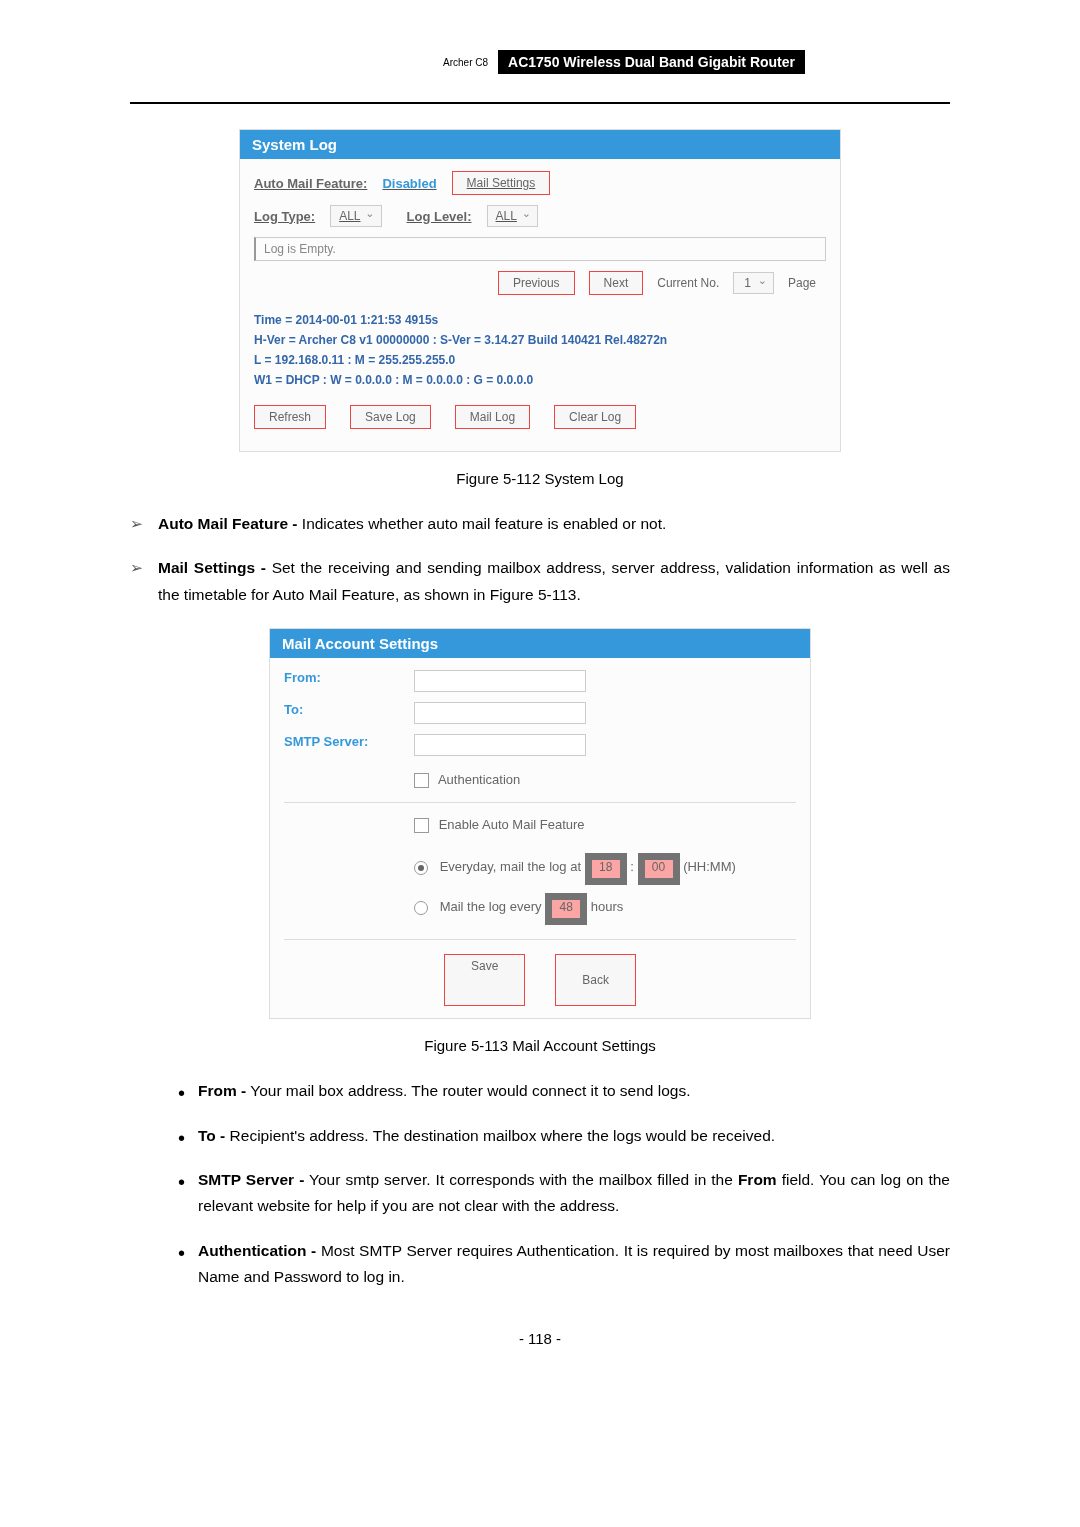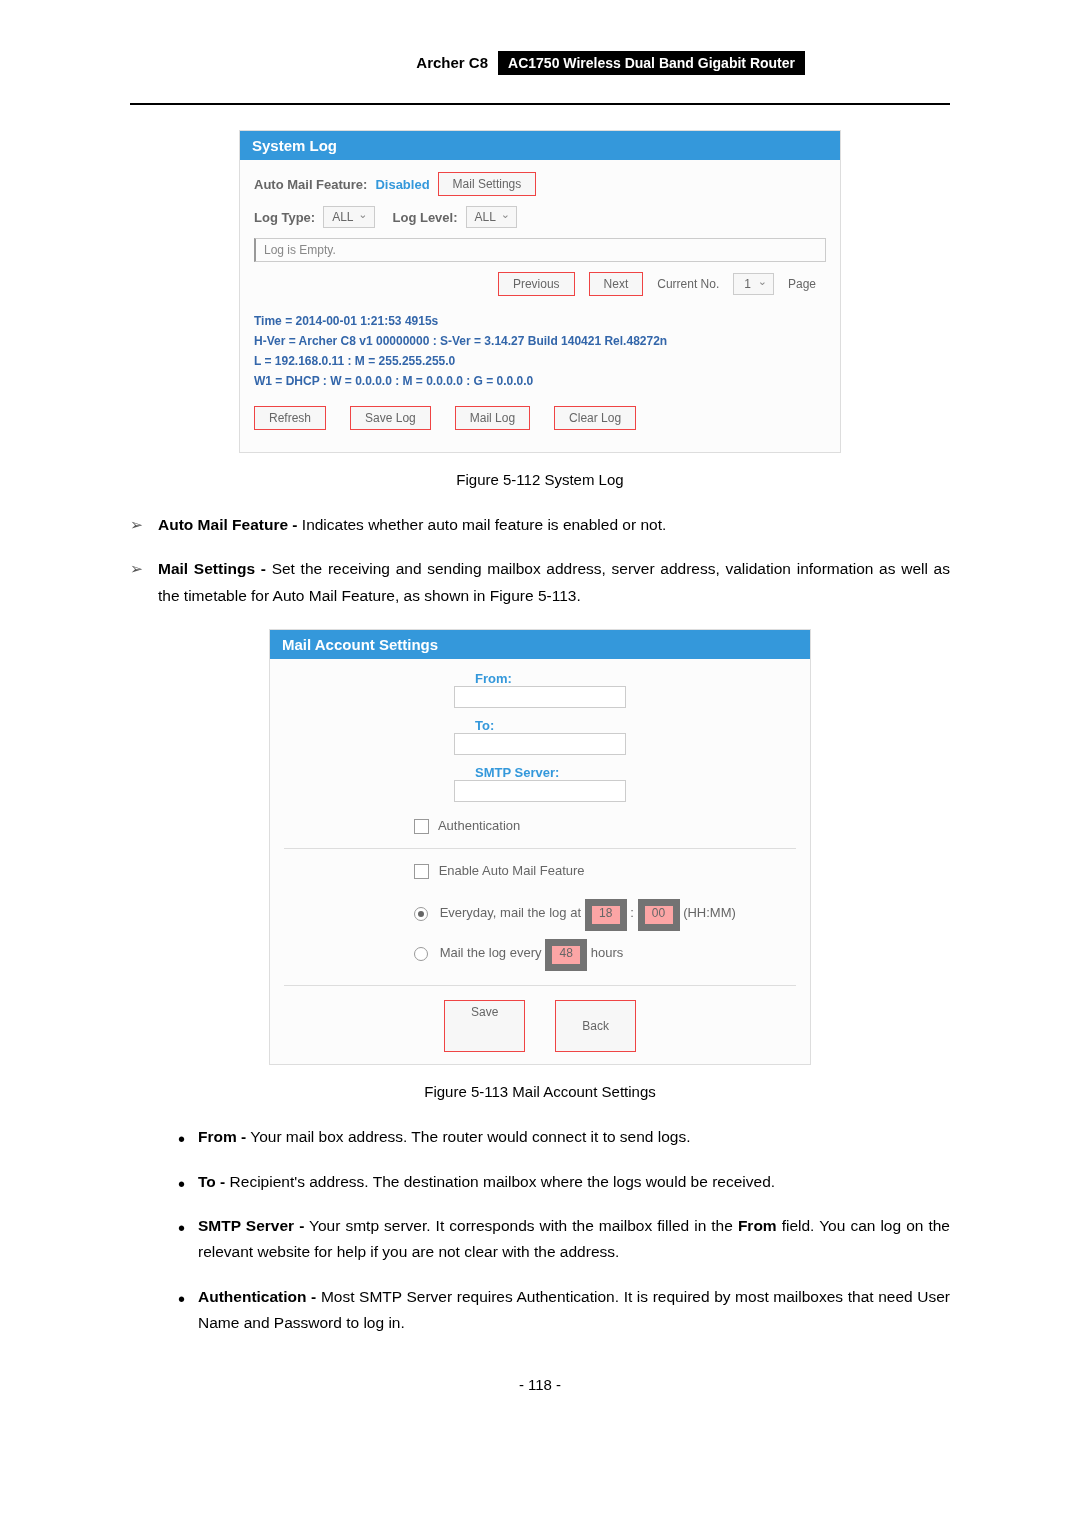--- a/index.html
+++ b/index.html
@@ -13,22 +13,22 @@
   .page {
     padding: 50px 130px 40px 130px;
   }
   .header-bar {
     display: flex;
     align-items: center;
     margin: 0 auto 30px auto;
     width: 530px;
   }
   .header-model {
-    font-weight: bold;
-    font-size: 15px;
+    font-weight: normal;
+    font-size: 10px;
     padding: 4px 10px;
     margin-left: auto;
   }
   .header-desc {
     background: #000;
     color: #fff;
     font-weight: bold;
     font-size: 14px;
     padding: 4px 10px;
   }
@@ -50,22 +50,23 @@
     font-size: 15px;
   }
   .panel-body {
     padding: 12px 14px;
     font-size: 13px;
     color: #555;
   }
   .row {
     display: flex;
     align-items: center;
-    gap: 8px;
+    gap: 15px;
     margin-bottom: 10px;
+    text-decoration: underline;
   }
   .label {
     font-weight: bold;
     color: #666;
   }
   .disabled-text {
     color: #3498db;
     font-weight: bold;
   }
   .btn {
@@ -155,23 +156,22 @@
     left: 8px;
     top: -2px;
     font-size: 20px;
     color: #000;
   }
   .sub-list {
     padding-left: 40px;
   }
   .form-row {
     display: flex;
-    align-items: center;
+    align-items: flex-start;
     margin-bottom: 10px;
-    flex-direction: column;
   }
   .form-label {
     width: 130px;
     color: #3498db;
     font-weight: bold;
     font-size: 13px;
   }
   .text-input {
     border: 1px solid #ccc;
     height: 20px;

